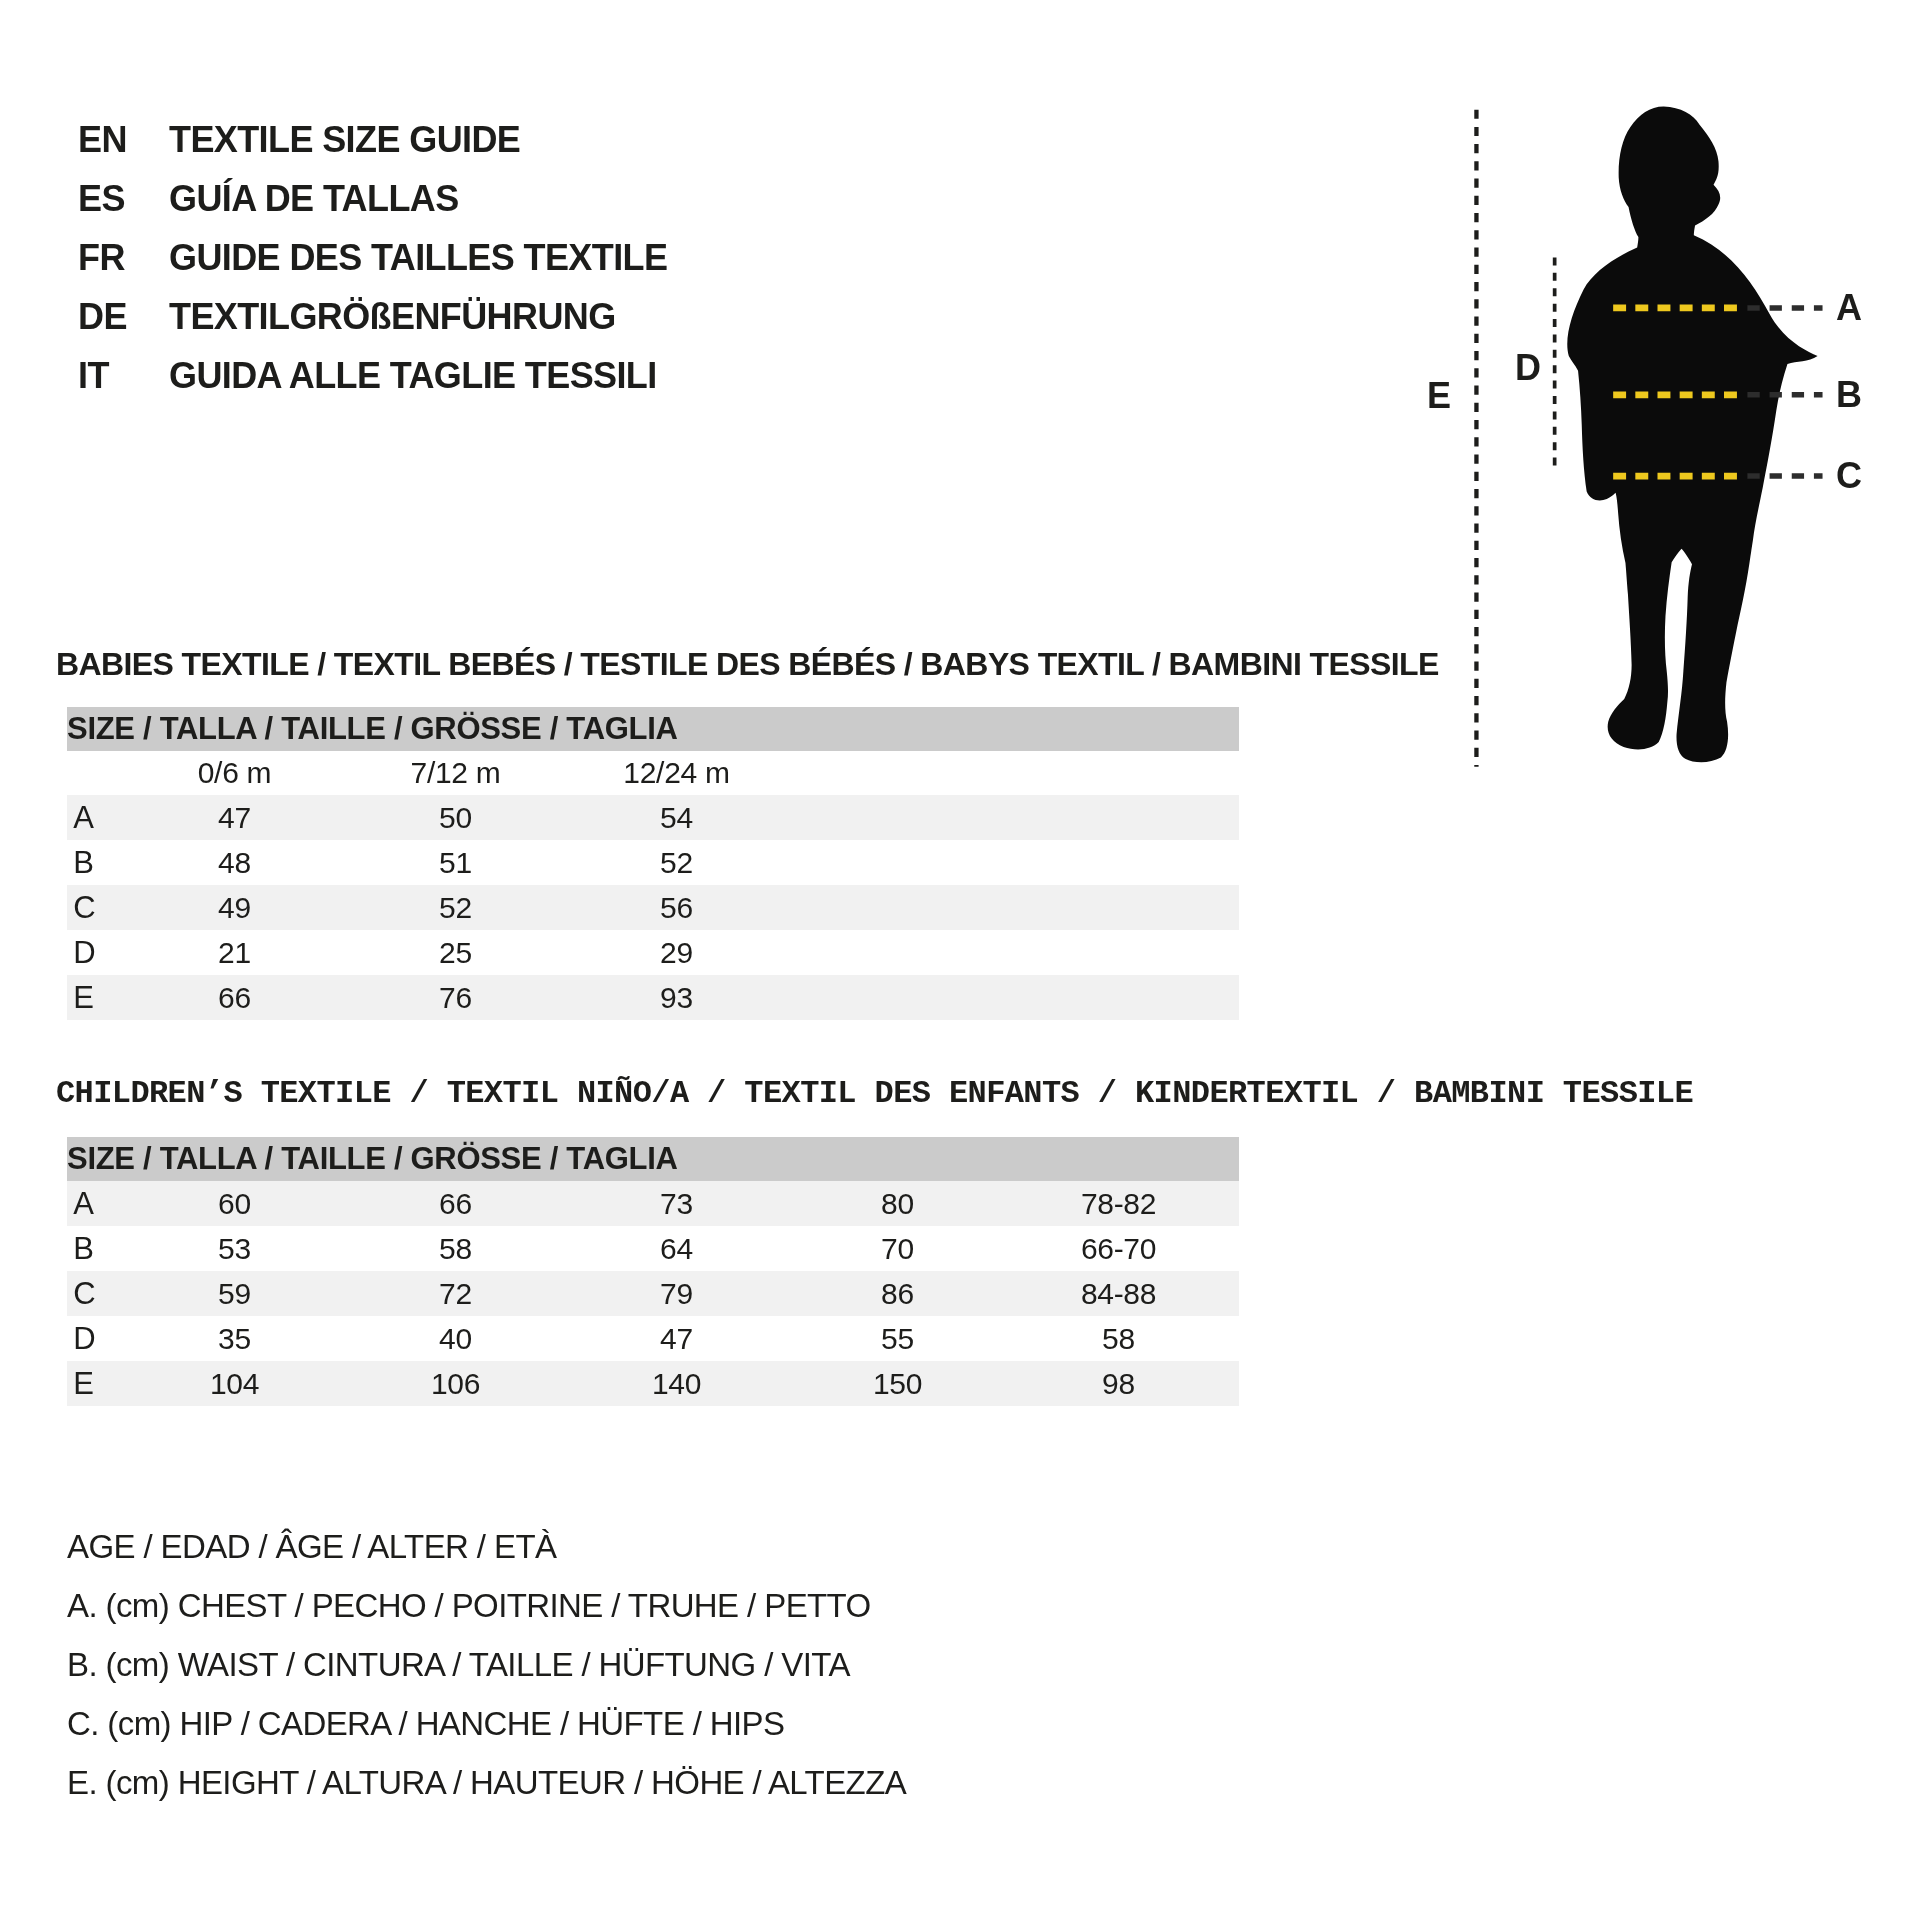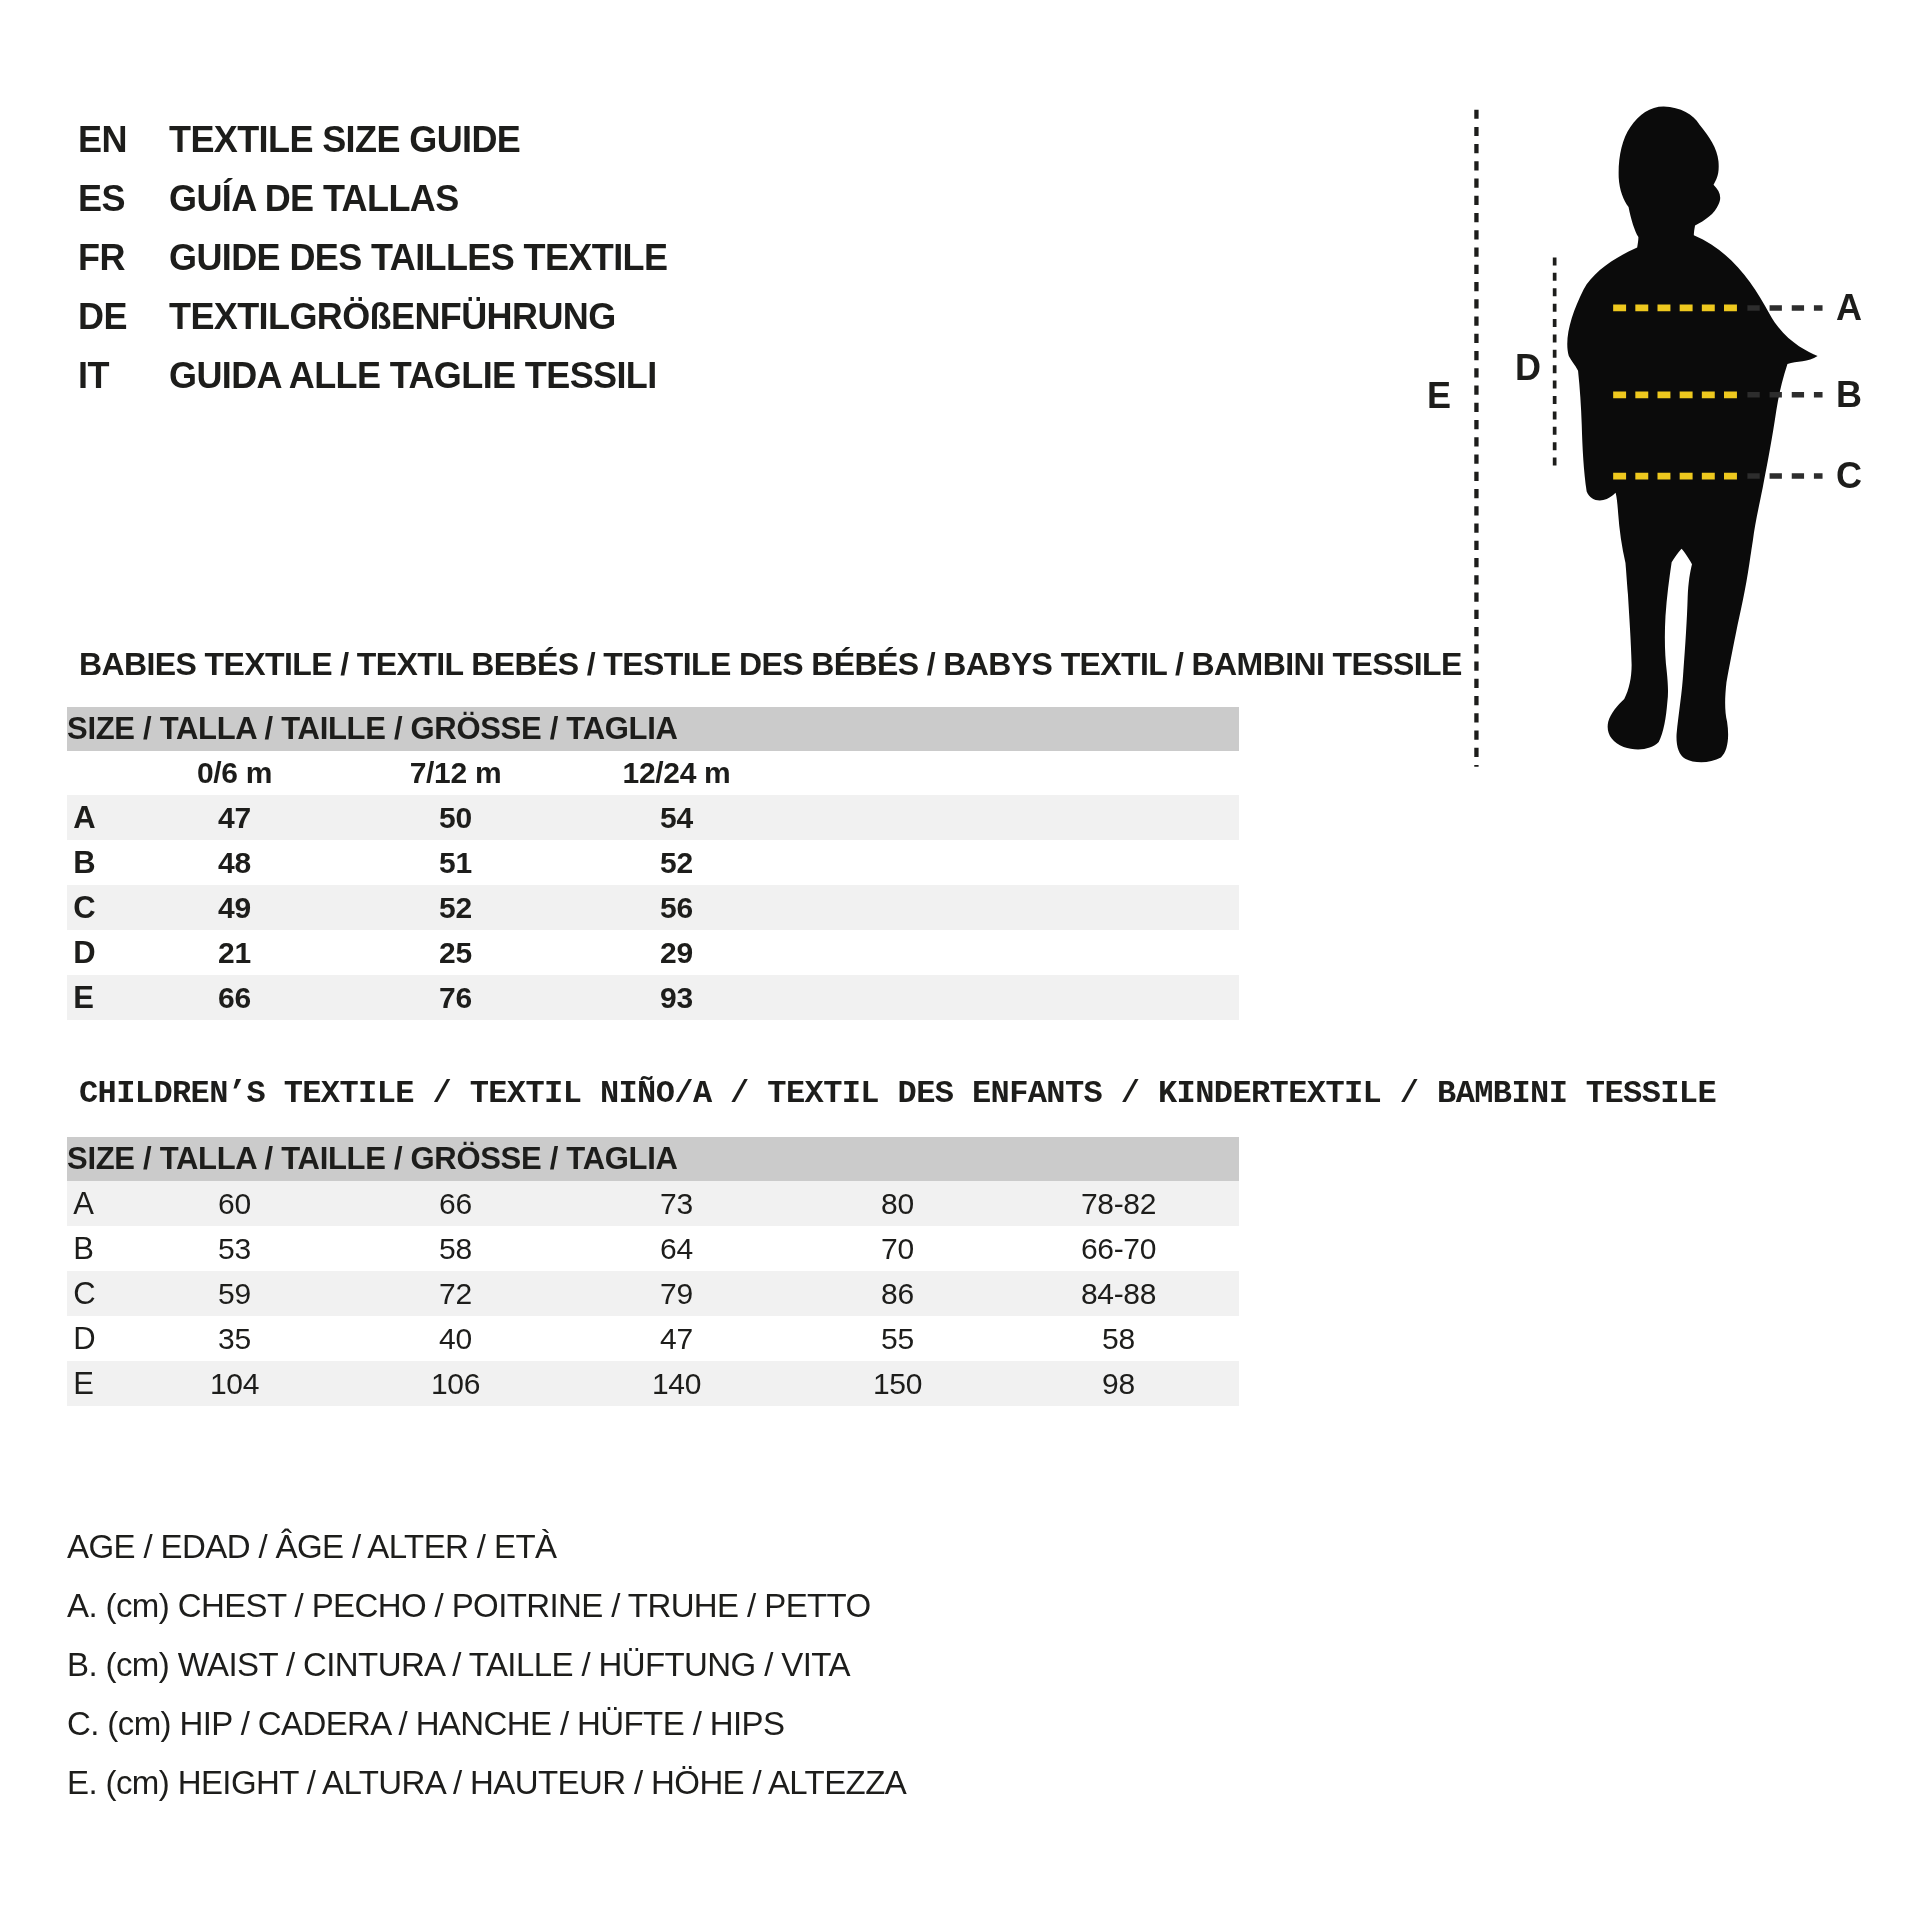--- a/index.html
+++ b/index.html
@@ -19,29 +19,29 @@
   
   .figure{position:absolute;left:1405px;top:92px;width:521px;height:709px;}
   .figure svg{position:absolute;left:0;top:0;}
   .sil{fill:var(--silhouette,#0b0b0b);}
   .dotE{stroke:var(--text,#1d1d1b);stroke-width:7;stroke-dasharray:15 13;fill:none;}
   .dotD{stroke:var(--text,#1d1d1b);stroke-width:6;stroke-dasharray:13 12;fill:none;}
   .mline{stroke:var(--measure-dash,#eec81e);stroke-width:11;stroke-dasharray:21 15;fill:none;}
   .gline{stroke:var(--guide-dash,#2d2d2d);stroke-width:9;stroke-dasharray:20 16;fill:none;}
   .fig-label{position:absolute;font-size:36px;font-weight:700;line-height:39px;letter-spacing:-0.6px;}
   
-  .section-title{position:absolute;left:79px;font-size:32px;font-weight:700;
+  .section-title{position:absolute;left:56px;font-size:32px;font-weight:700;
     letter-spacing:-0.6px;line-height:41px;white-space:nowrap;}
   
   .table-wrap{position:absolute;left:67px;width:1172px;}
   .size-bar{height:44px;background:var(--header-bar-bg,#cbcbcb);
     font-size:31px;font-weight:700;letter-spacing:-0.3px;
     display:flex;align-items:center;padding-left:0;box-sizing:border-box;}
   .trow{display:grid;width:1172px;}
-  .babies-grid .trow{grid-template-columns:57px 221px 221px 221px;font-weight:bold;}
+  .babies-grid .trow{grid-template-columns:57px 221px 221px 221px;}
   .children-grid .trow{grid-template-columns:57px 221px 221px 221px 221px 221px;}
   .trow.thead{height:44px;}
   .trow.drow{height:45px;}
   .trow.stripe{background:var(--row-stripe-bg,#f1f1f1);}
   .cell{display:flex;align-items:center;justify-content:center;
     font-size:30px;letter-spacing:-0.3px;}
   .cell.lbl{justify-content:flex-start;padding-left:6.2px;font-size:31px;}
   
   .legend{position:absolute;left:67px;top:1517px;}
   .legend-line{height:59px;display:flex;align-items:center;

